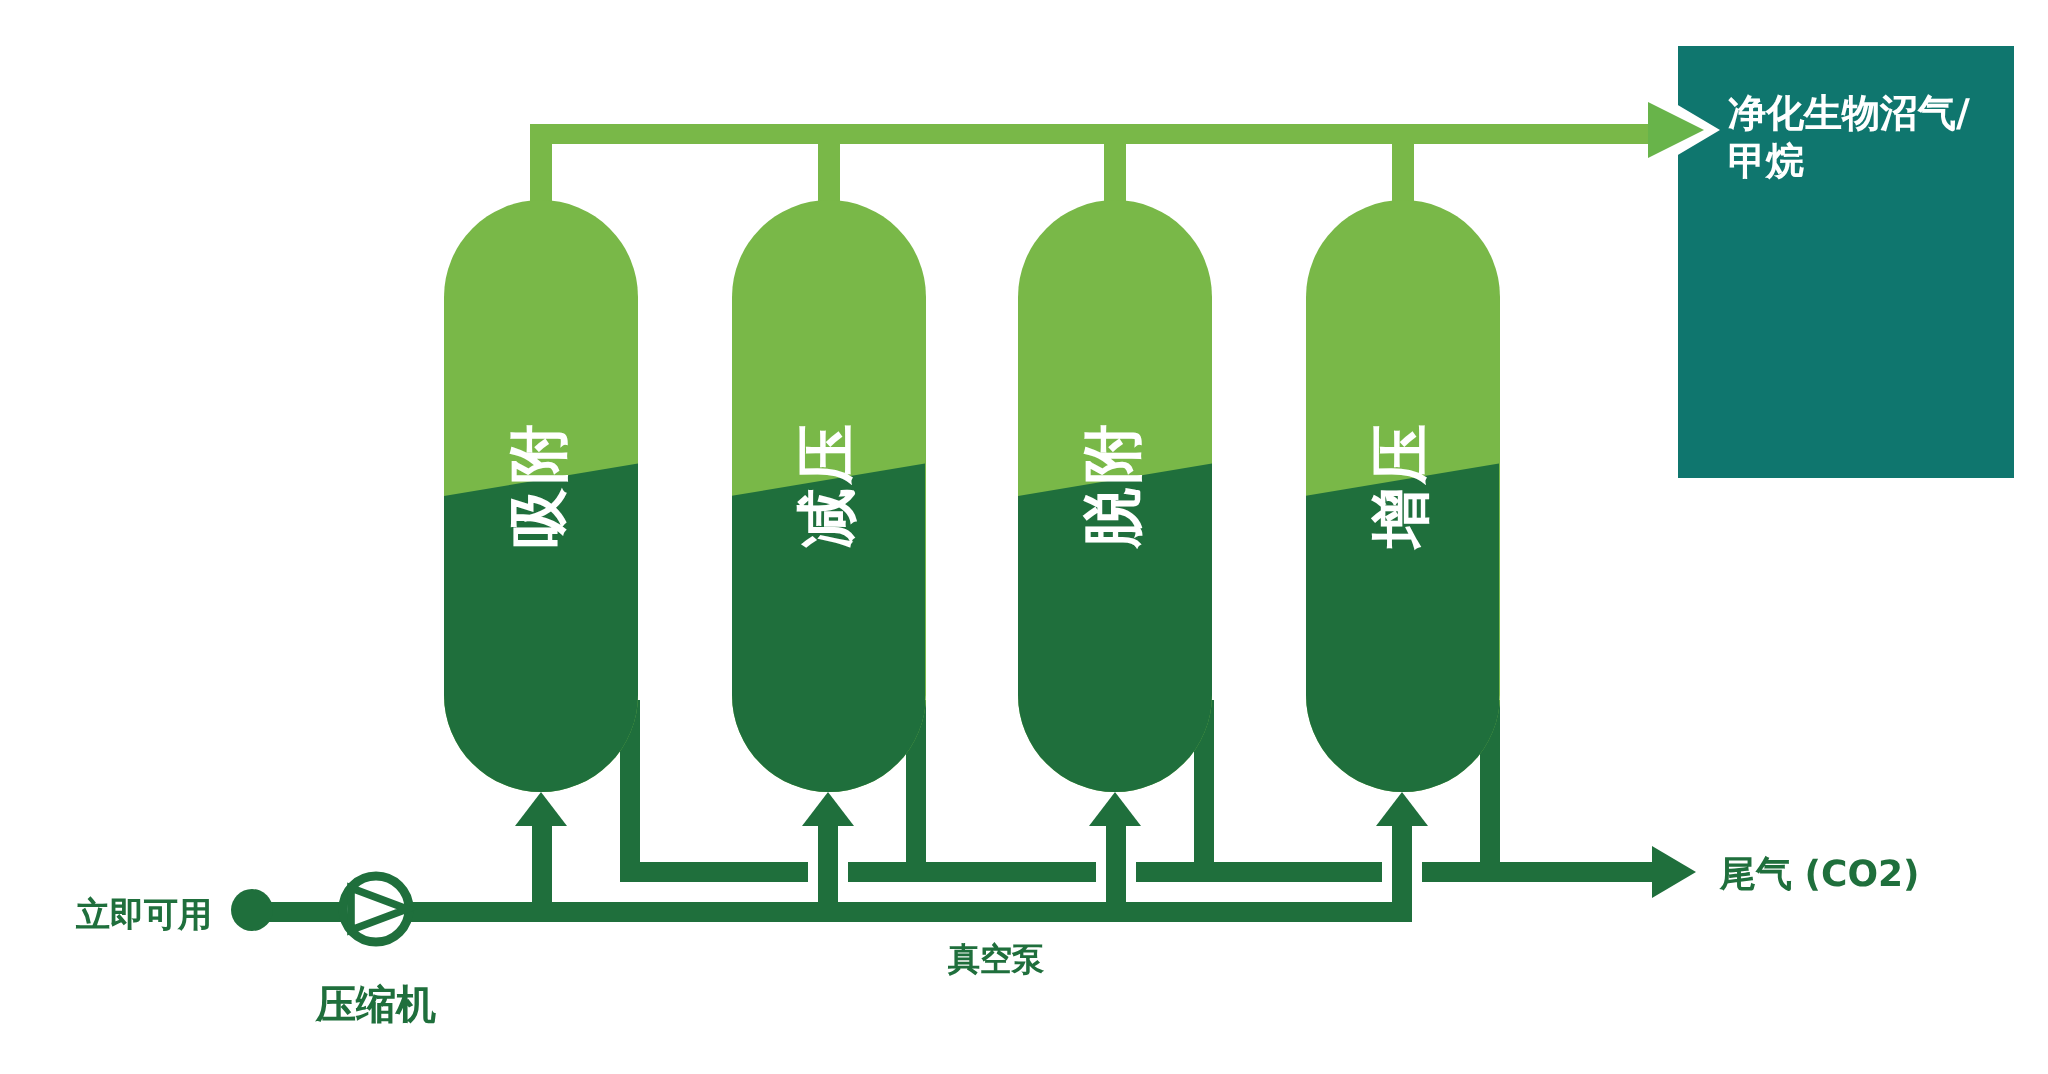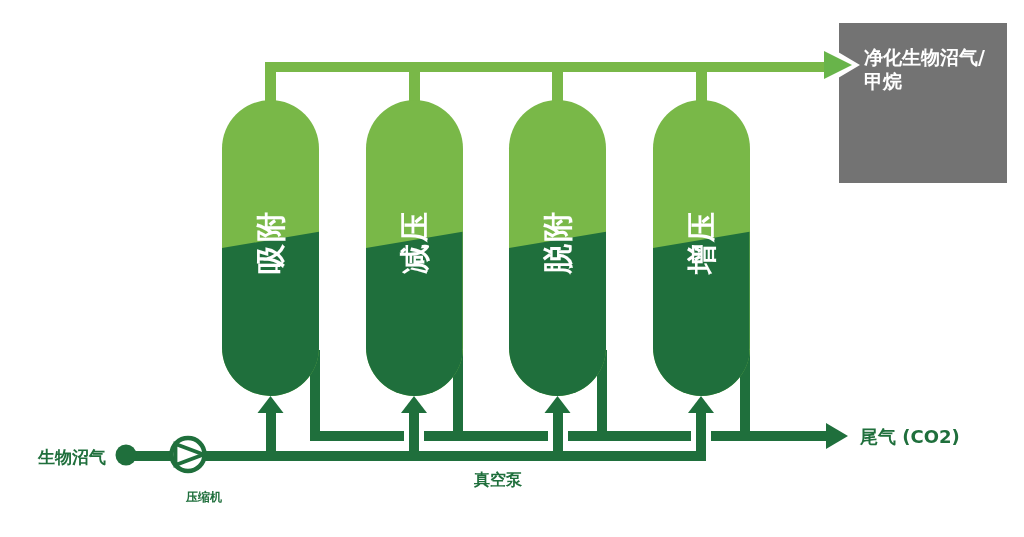--- a/index.html
+++ b/index.html
@@ -26,30 +26,30 @@
     transform:rotate(-90deg);transform-origin:50% 50%;white-space:nowrap;}
 
   
   .drain-pipe{top:350px;width:10px;height:91px;}
   .tail-line{left:310px;top:431px;width:516px;height:10px;}
   .feed-line{left:126px;top:451px;width:580px;height:10px;}
   .stem{top:408px;width:10px;height:53px;}
   .stem-gap{top:429px;width:20px;height:14px;background:#ffffff;}
 
   
-  .product-box{left:839px;top:23px;width:168px;height:160px;background:#737373;}
+  .product-box{left:839px;top:23px;width:168px;height:216px;background:#0f766e;}
   .box-title{position:absolute;left:25px;top:22px;width:135px;color:#ffffff;
     font-size:19px;font-weight:bold;line-height:24px;white-space:pre-line;}
   .box-desc{position:absolute;left:25px;top:84px;width:135px;color:#ffffff;
     font-size:14.5px;font-weight:bold;line-height:17px;white-space:pre-line;}
 
   
   .stream-label{position:absolute;color:#1f6f3c;font-weight:bold;white-space:nowrap;}
   .lbl-biogas{left:38px;top:446px;font-size:17px;}
-  .lbl-compressor{left:158px;top:489px;width:64px;text-align:right;font-size:12px;}
+  .lbl-compressor{left:158px;top:489px;width:64px;text-align:left;font-size:20px;}
   .lbl-vacuum{left:460px;top:470px;width:62px;text-align:right;font-size:16px;}
   .lbl-tailgas{left:860px;top:425px;font-size:18px;}
 
   svg{position:absolute;left:0;top:0;}
 </style>
 </head>
 <body>
 
 <div id="canvas">
 
@@ -109,18 +109,18 @@
   <svg width="1024" height="537" viewBox="0 0 1024 537">
     <polygon points="833,49 833,81 860,65" fill="#ffffff"></polygon>
     <polygon points="824,51 824,79 852,65" fill="#68b44a"></polygon>
 
     <g>
       <circle cx="188" cy="454.5" r="16.5" fill="#ffffff" stroke="#1f6f3c" stroke-width="4.5"></circle>
       <path d="M175.5,444 L175.5,465 L203.5,454.5 Z" fill="#ffffff" stroke="#1f6f3c" stroke-width="3.8" stroke-linejoin="miter"></path>
     </g>
   </svg>
 
-  <div class="stream-label lbl-biogas">生物沼气</div>
+  <div class="stream-label lbl-biogas">立即可用</div>
   <div class="stream-label lbl-compressor">压缩机</div>
   <div class="stream-label lbl-vacuum">真空泵</div>
   <div class="stream-label lbl-tailgas">尾气 (CO2)</div>
 
 </div>
 
 </body></html>

